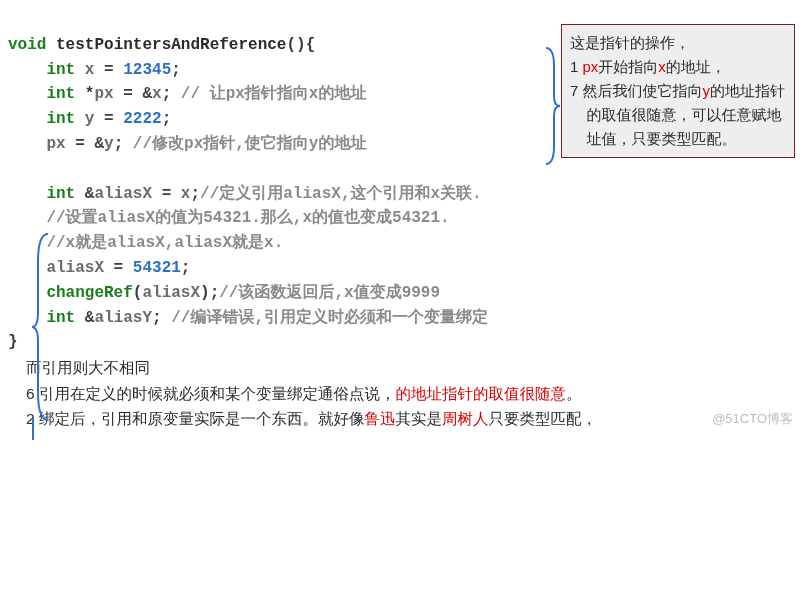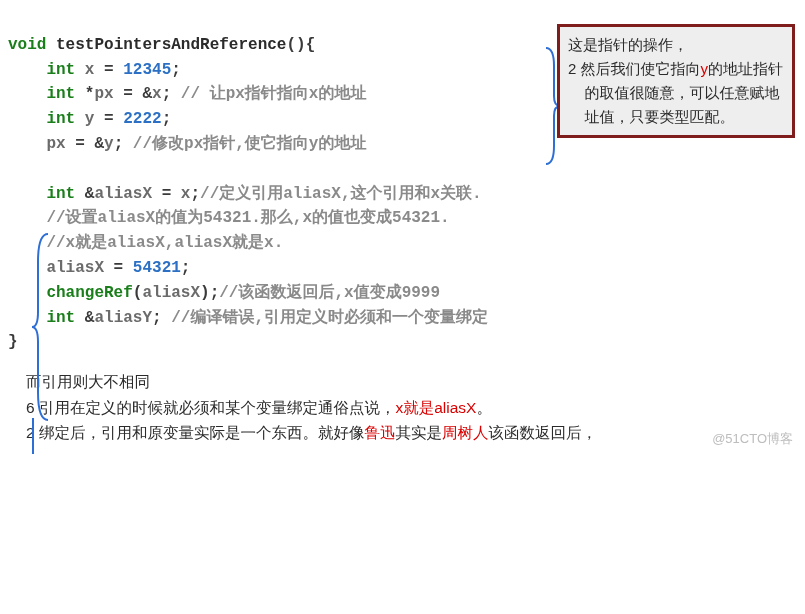--- a/index.html
+++ b/index.html
@@ -26,45 +26,44 @@
   .tok-num   { color: #2b70c4; font-weight: bold; }       
   .tok-com   { color: #8a8a8a; font-weight: bold; font-style: normal; } 
   .tok-call  { color: #1a7f1b; font-weight: bold; }
 
   .note-box {
     position: absolute;
     right: 10px;
     top: 24px;
     width: 216px;
     background: #eeeeee;
-    border: 3px solid #7f1d1d;
+    border: 1px solid #7f1d1d;
     padding: 6px 8px;
     font-family: "Microsoft YaHei", sans-serif;
     font-size: 15px;
     line-height: 1.6;
     font-weight: normal;
     color: #2b2b2b;
   }
   .note-box .hl-red { color: #d90000; }
 
   .explain {
-    margin-top: 14px;
     font-family: "Microsoft YaHei", SimSun, sans-serif;
     font-size: 15.5px;
     line-height: 1.65;
     font-weight: normal;
     color: #2b2b2b;
     padding-left: 18px;
   }
   .explain .hl-red { color: #d90000; }
 
   .watermark {
     position: absolute;
     right: 12px;
-    bottom: 6px;
+    bottom: 12px;
     color: #bdbdbd;
     font-family: "Microsoft YaHei", sans-serif;
     font-size: 13px;
   }
 
   
   .brace-blue {
     position: absolute;
     left: 544px;
     top: 46px;
@@ -124,22 +123,23 @@
     <span class="tok-com">//设置aliasX的值为54321.那么,x的值也变成54321.</span>
     <span class="tok-com">//x就是aliasX,aliasX就是x.</span>
     <span class="tok-var">aliasX</span><span class="tok-op"> = </span><span class="tok-num">54321</span><span class="tok-op">;</span>
     <span class="tok-call">changeRef</span><span class="tok-op">(</span><span class="tok-var">aliasX</span><span class="tok-op">);</span><span class="tok-com">//该函数返回后,x值变成9999</span>
     <span class="tok-kw">int</span><span class="tok-op"> &amp;</span><span class="tok-var">aliasY</span><span class="tok-op">;</span><span class="tok-com"> //编译错误,引用定义时必须和一个变量绑定</span>
 <span class="tok-op">}</span>
 </div>
 
 <div class="note-box">
   <div>这是指针的操作，</div>
-  <div style="text-indent:-1.1em; padding-left:1.1em;"><span>2 然后我们使它指向</span><span class="hl-red">y</span><span>的地址指针的取值很随意，可以任意赋地址值，只要类型匹配。</span></div>
+  <div><span>1 </span><span class="hl-red">px</span><span>开始指向</span><span class="hl-red">x</span><span>的地址，</span></div>
+  <div style="text-indent:-1.1em; padding-left:1.1em;"><span>7 然后我们使它指向</span><span class="hl-red">y</span><span>的地址指针的取值很随意，可以任意赋地址值，只要类型匹配。</span></div>
 </div>
 
 <div class="explain">
   <div>而引用则大不相同</div>
-  <div><span>6 引用在定义的时候就必须和某个变量绑定通俗点说，</span><span class="hl-red">x就是aliasX</span><span>。</span></div>
-  <div><span>2 绑定后，引用和原变量实际是一个东西。就好像</span><span class="hl-red">鲁迅</span><span>其实是</span><span class="hl-red">周树人</span><span>该函数返回后，</span></div>
+  <div><span>6 引用在定义的时候就必须和某个变量绑定通俗点说，</span><span class="hl-red">的地址指针的取值很随意</span><span>。</span></div>
+  <div><span>2 绑定后，引用和原变量实际是一个东西。就好像</span><span class="hl-red">鲁迅</span><span>其实是</span><span class="hl-red">周树人</span><span>只要类型匹配，</span></div>
 </div>
 
 <div class="watermark">@51CTO博客</div>
 
 </body></html>

